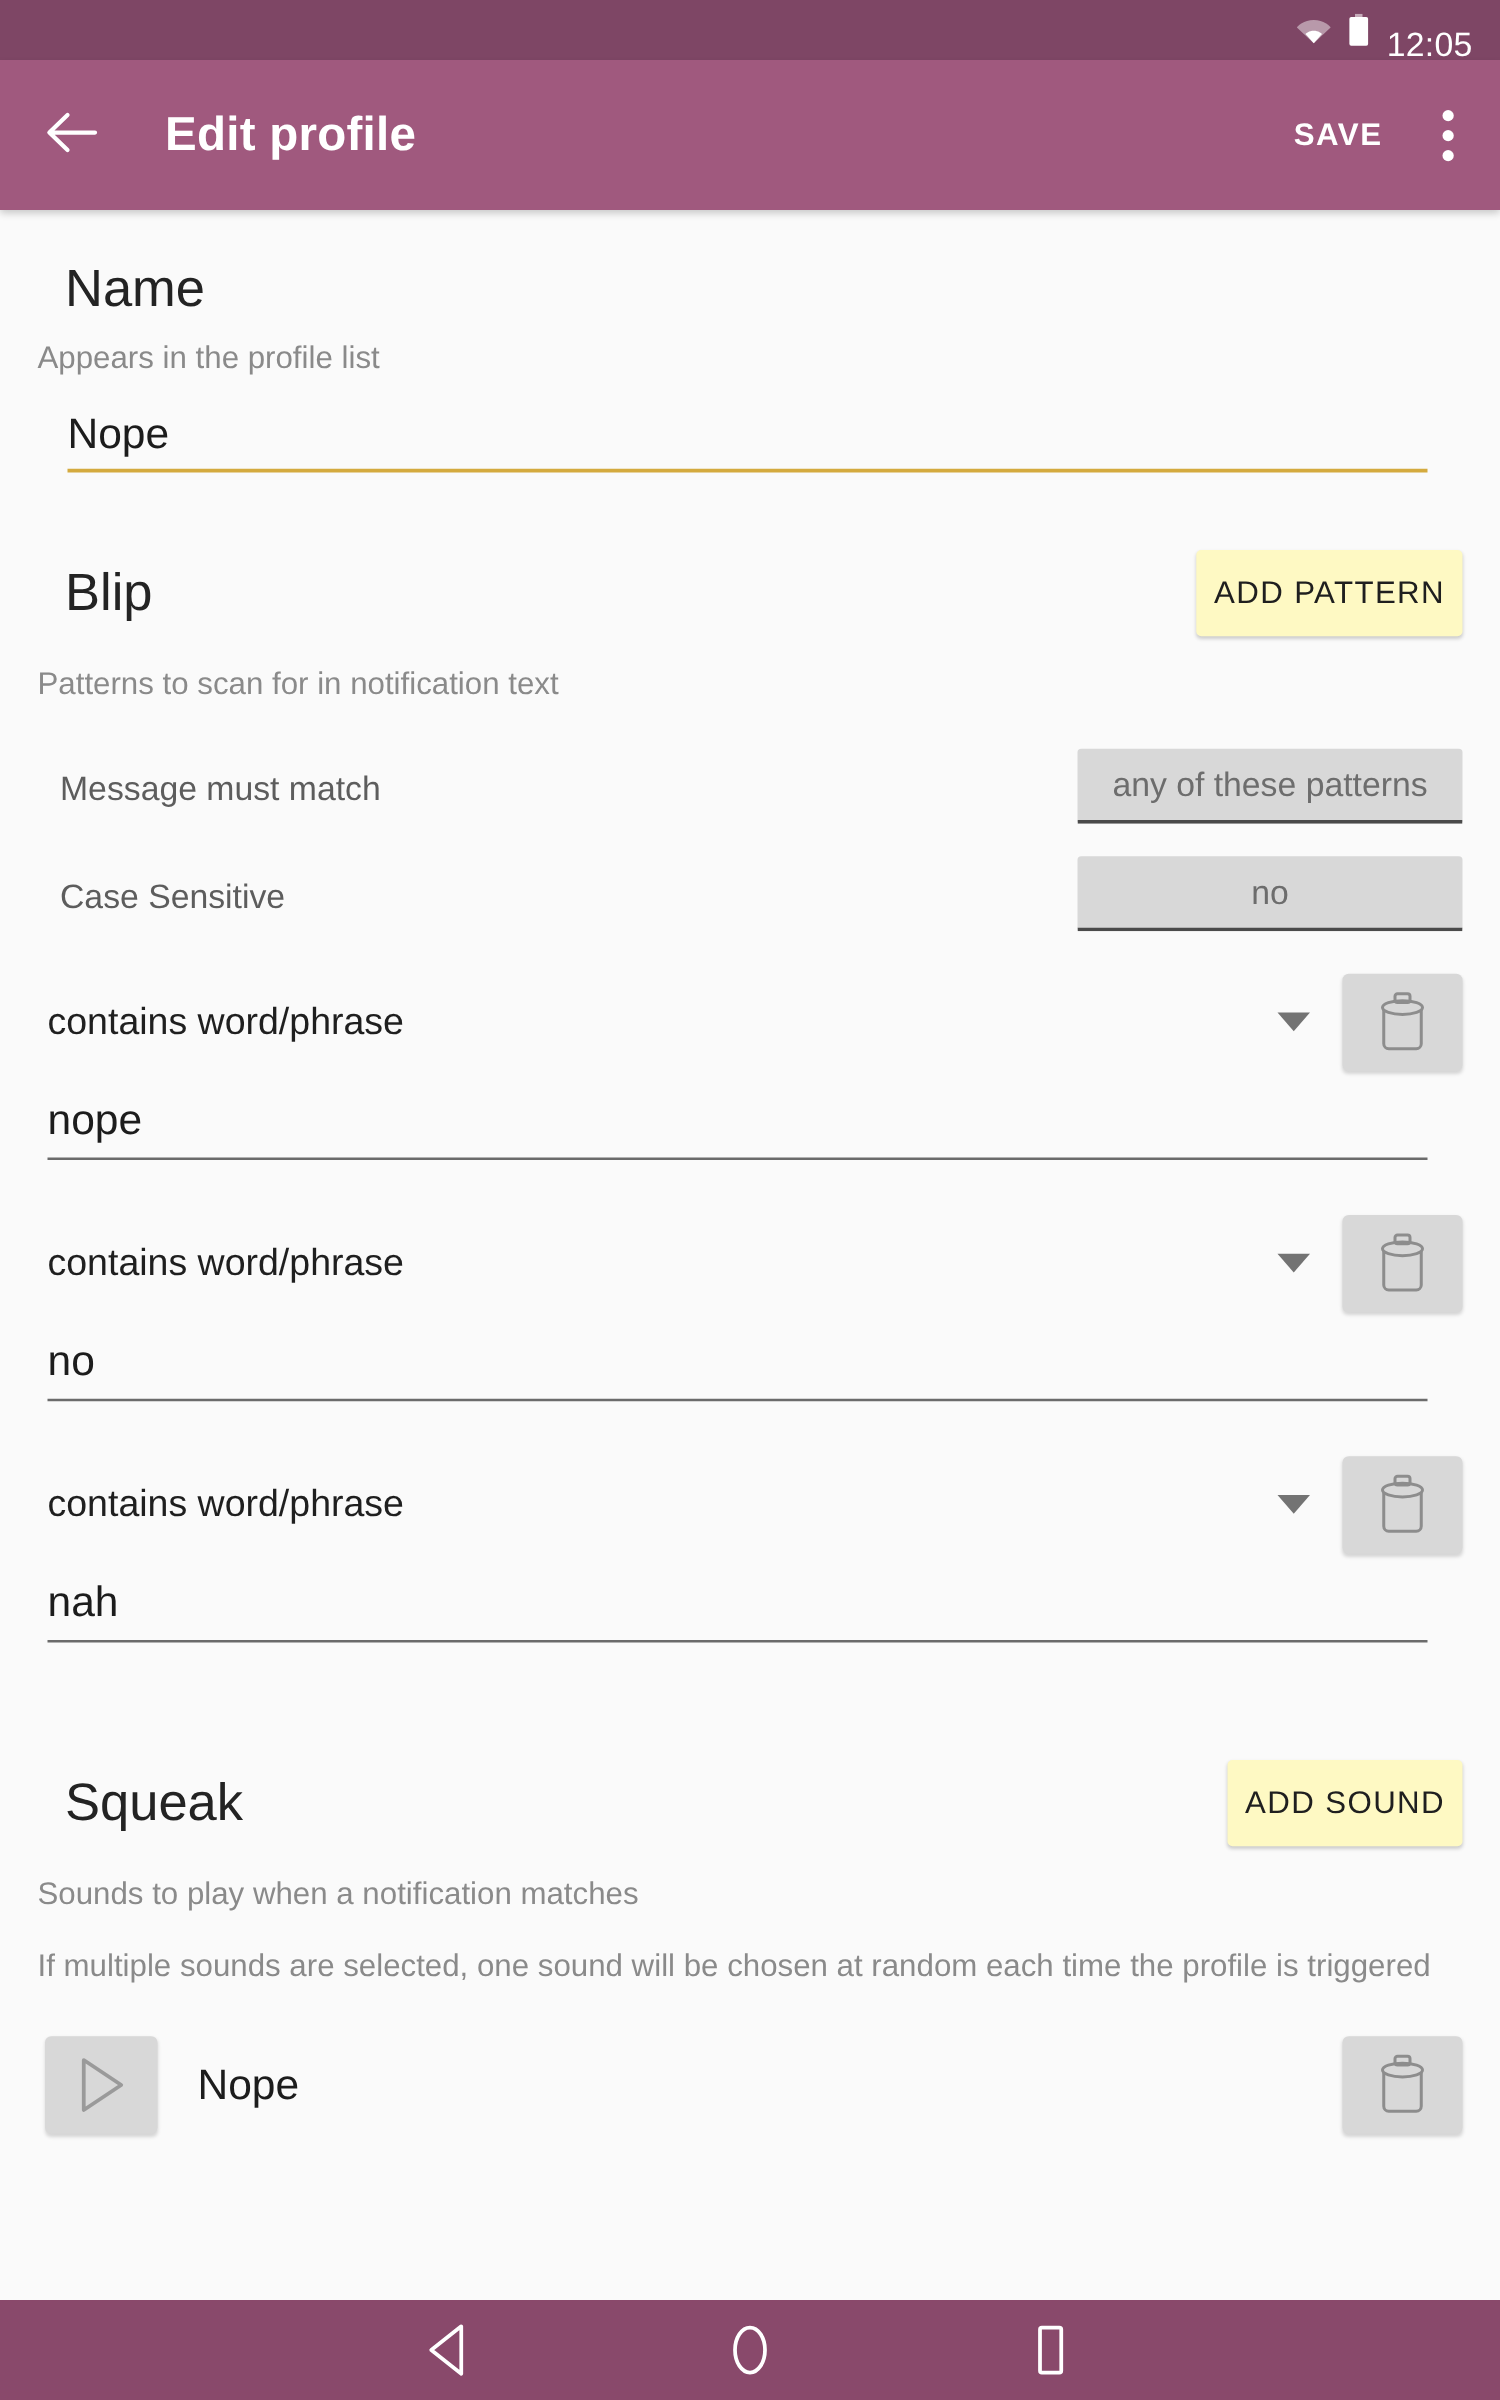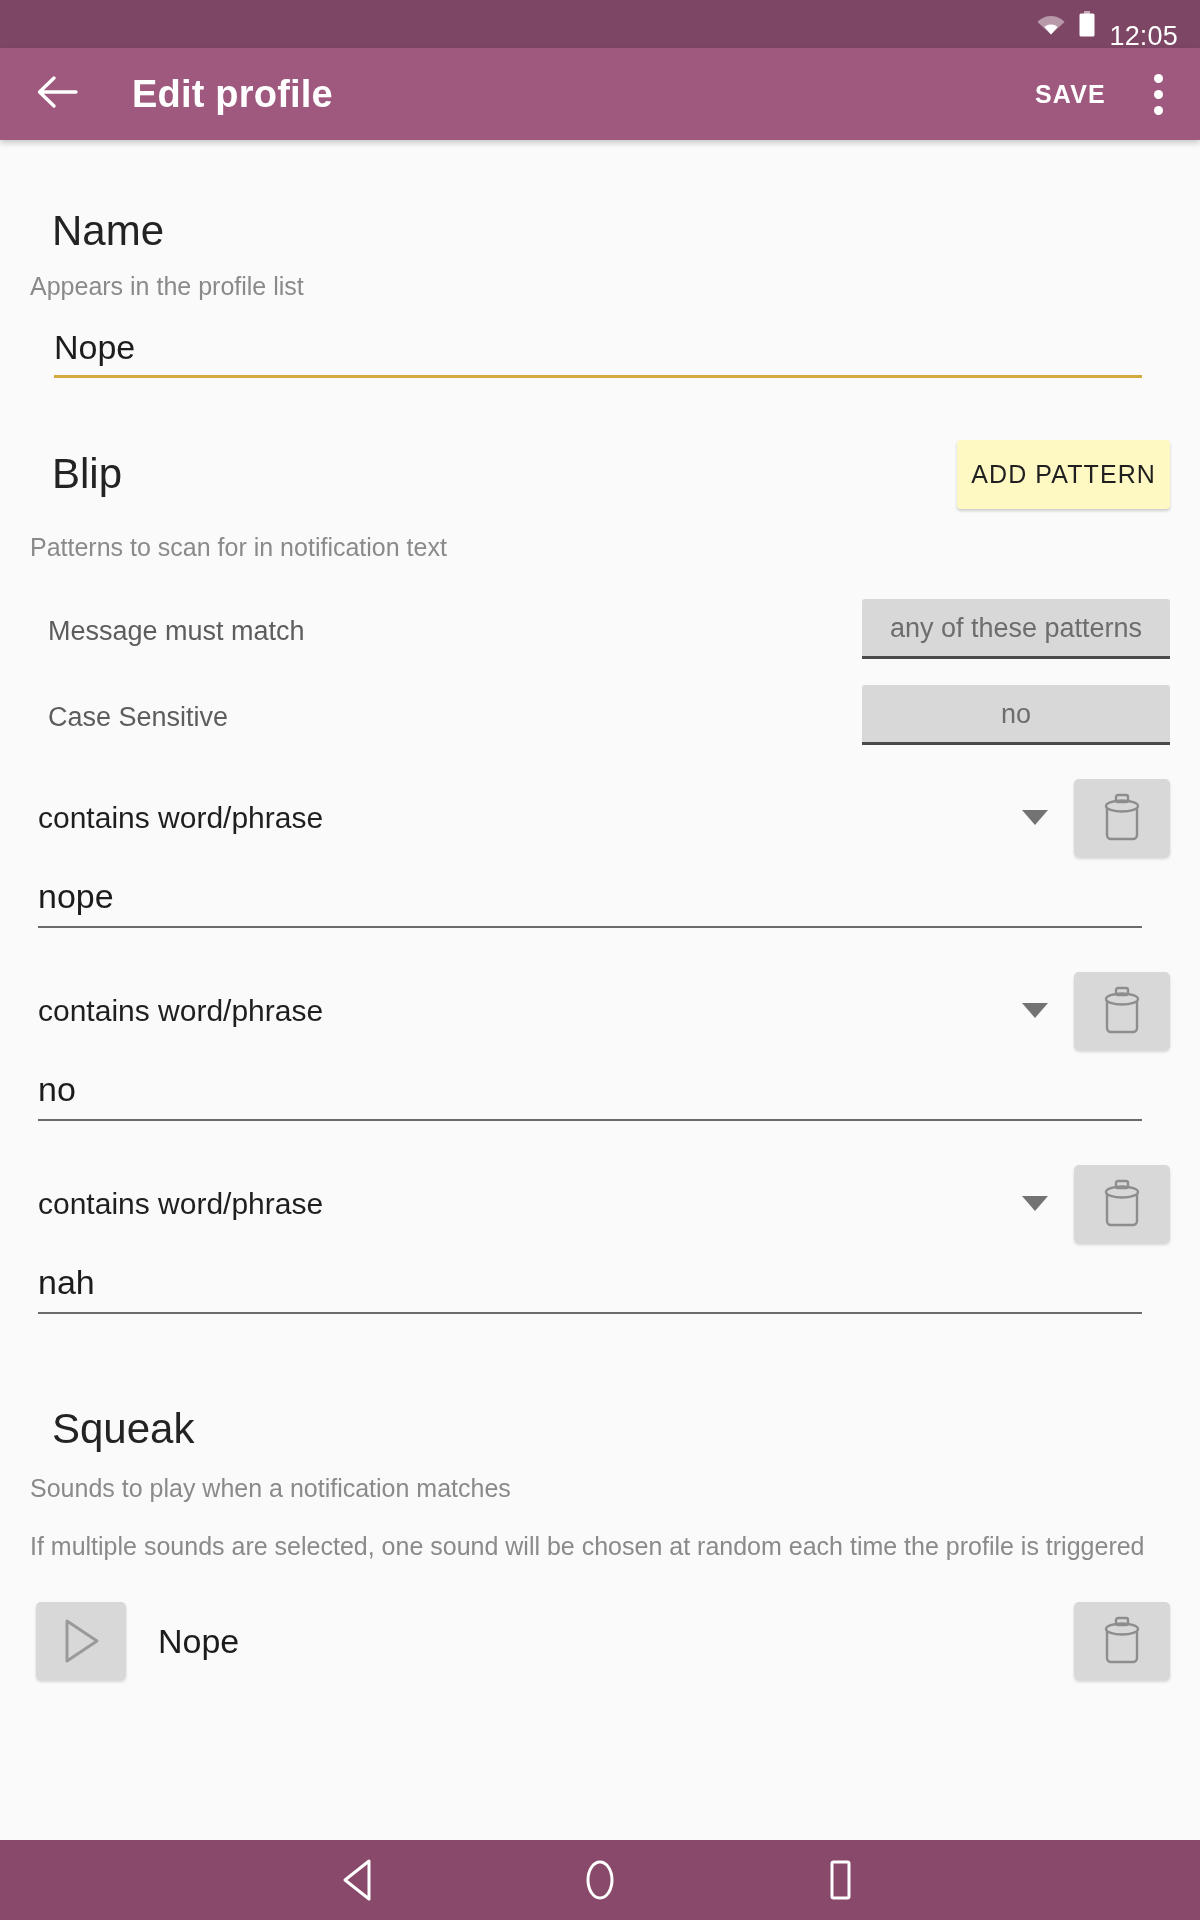--- a/index.html
+++ b/index.html
@@ -44,21 +44,21 @@
     letter-spacing: 0.2px;
     font-family: "Liberation Sans", sans-serif;
     margin-top: 24px;
   }
 
   
   .app-bar {
     position: absolute;
     top: 48px; left: 0;
     width: 1200px;
-    height: 92px;
+    height: 120px;
     background: #a0597e;
     display: flex;
     align-items: center;
     padding: 0 22px 0 34px;
     box-shadow: 0 3px 6px rgba(0,0,0,0.20);
     z-index: 5;
   }
   .back-arrow {
     width: 46px;
     height: 46px;
@@ -420,20 +420,21 @@
             <input class="pattern-value" type="text" value="nah" style="">
           </div>
         </div>
 
       </div>
     </div>
 
     <div class="squeak-block">
       <div class="head-row">
         <span class="section-title">Squeak</span>
+        <button class="flat-btn">ADD SOUND</button>
       </div>
       <div class="section-sub">Sounds to play when a notification matches</div>
       <div class="squeak-note">If multiple sounds are selected, one sound will be chosen at random each time the profile is triggered</div>
 
       <div class="sound-row">
         <button class="play-btn">
           <svg class="play-icon" viewBox="0 0 44 46">
             <path d="M8 3 L38 23 L8 43 Z" fill="none" stroke="#9a9a9a" stroke-width="3" stroke-linejoin="round"></path>
           </svg>
         </button>

